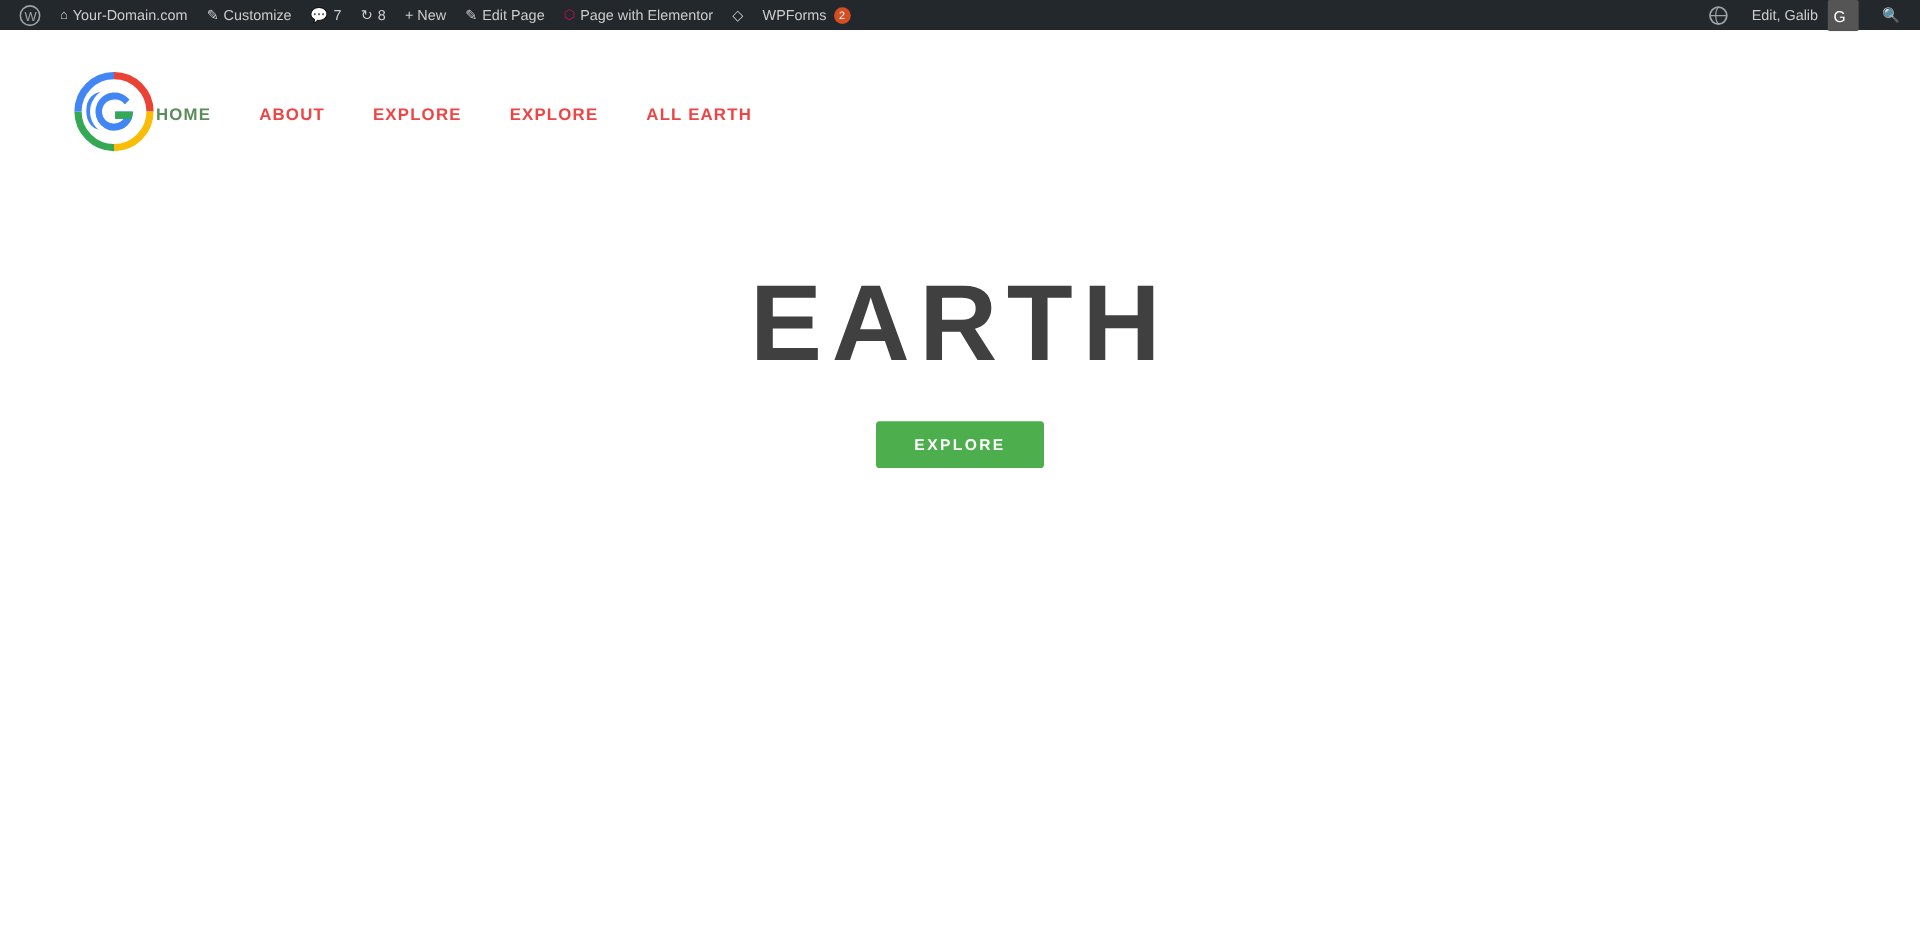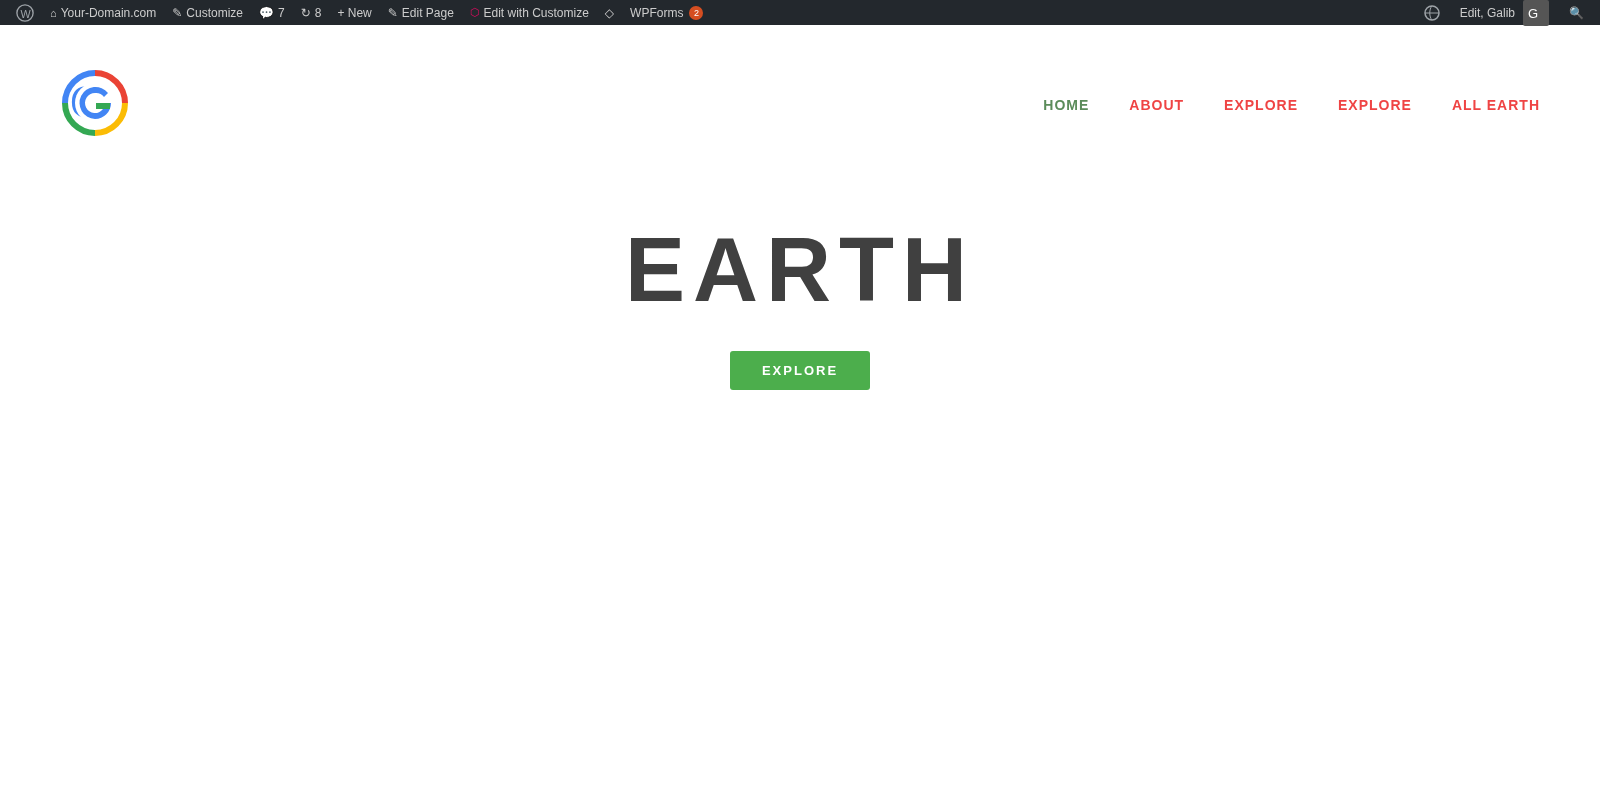--- a/index.html
+++ b/index.html
@@ -55,24 +55,22 @@
     
     #site-header {
       position: fixed;
       top: 25px;
       left: 0;
       right: 0;
       background: #fff;
       height: 140px;
       display: flex;
       align-items: center;
-      justify-content: space-between;
       padding: 0 60px;
       z-index: 100;
-      margin-top: 10px;
     }
 
     .site-nav {
       display: flex;
       align-items: center;
       gap: 40px;
     }
 
     .nav-item {
       font-size: 14px;
@@ -159,21 +157,21 @@
   </div>
   <div class="admin-bar-item">
     <span>+ New</span>
   </div>
   <div class="admin-bar-item">
     <span>✎</span>
     <span>Edit Page</span>
   </div>
   <div class="admin-bar-item">
     <span style="font-size:11px; color:#d30c5c;">⬡</span>
-    <span>Edit with Customize</span>
+    <span>Page with Elementor</span>
   </div>
   <div class="admin-bar-item">
     <span>◇</span>
   </div>
   <div class="admin-bar-item">
     <span>WPForms</span>
     <span class="admin-bar-badge">2</span>
   </div>
 
   <div class="admin-bar-right">

